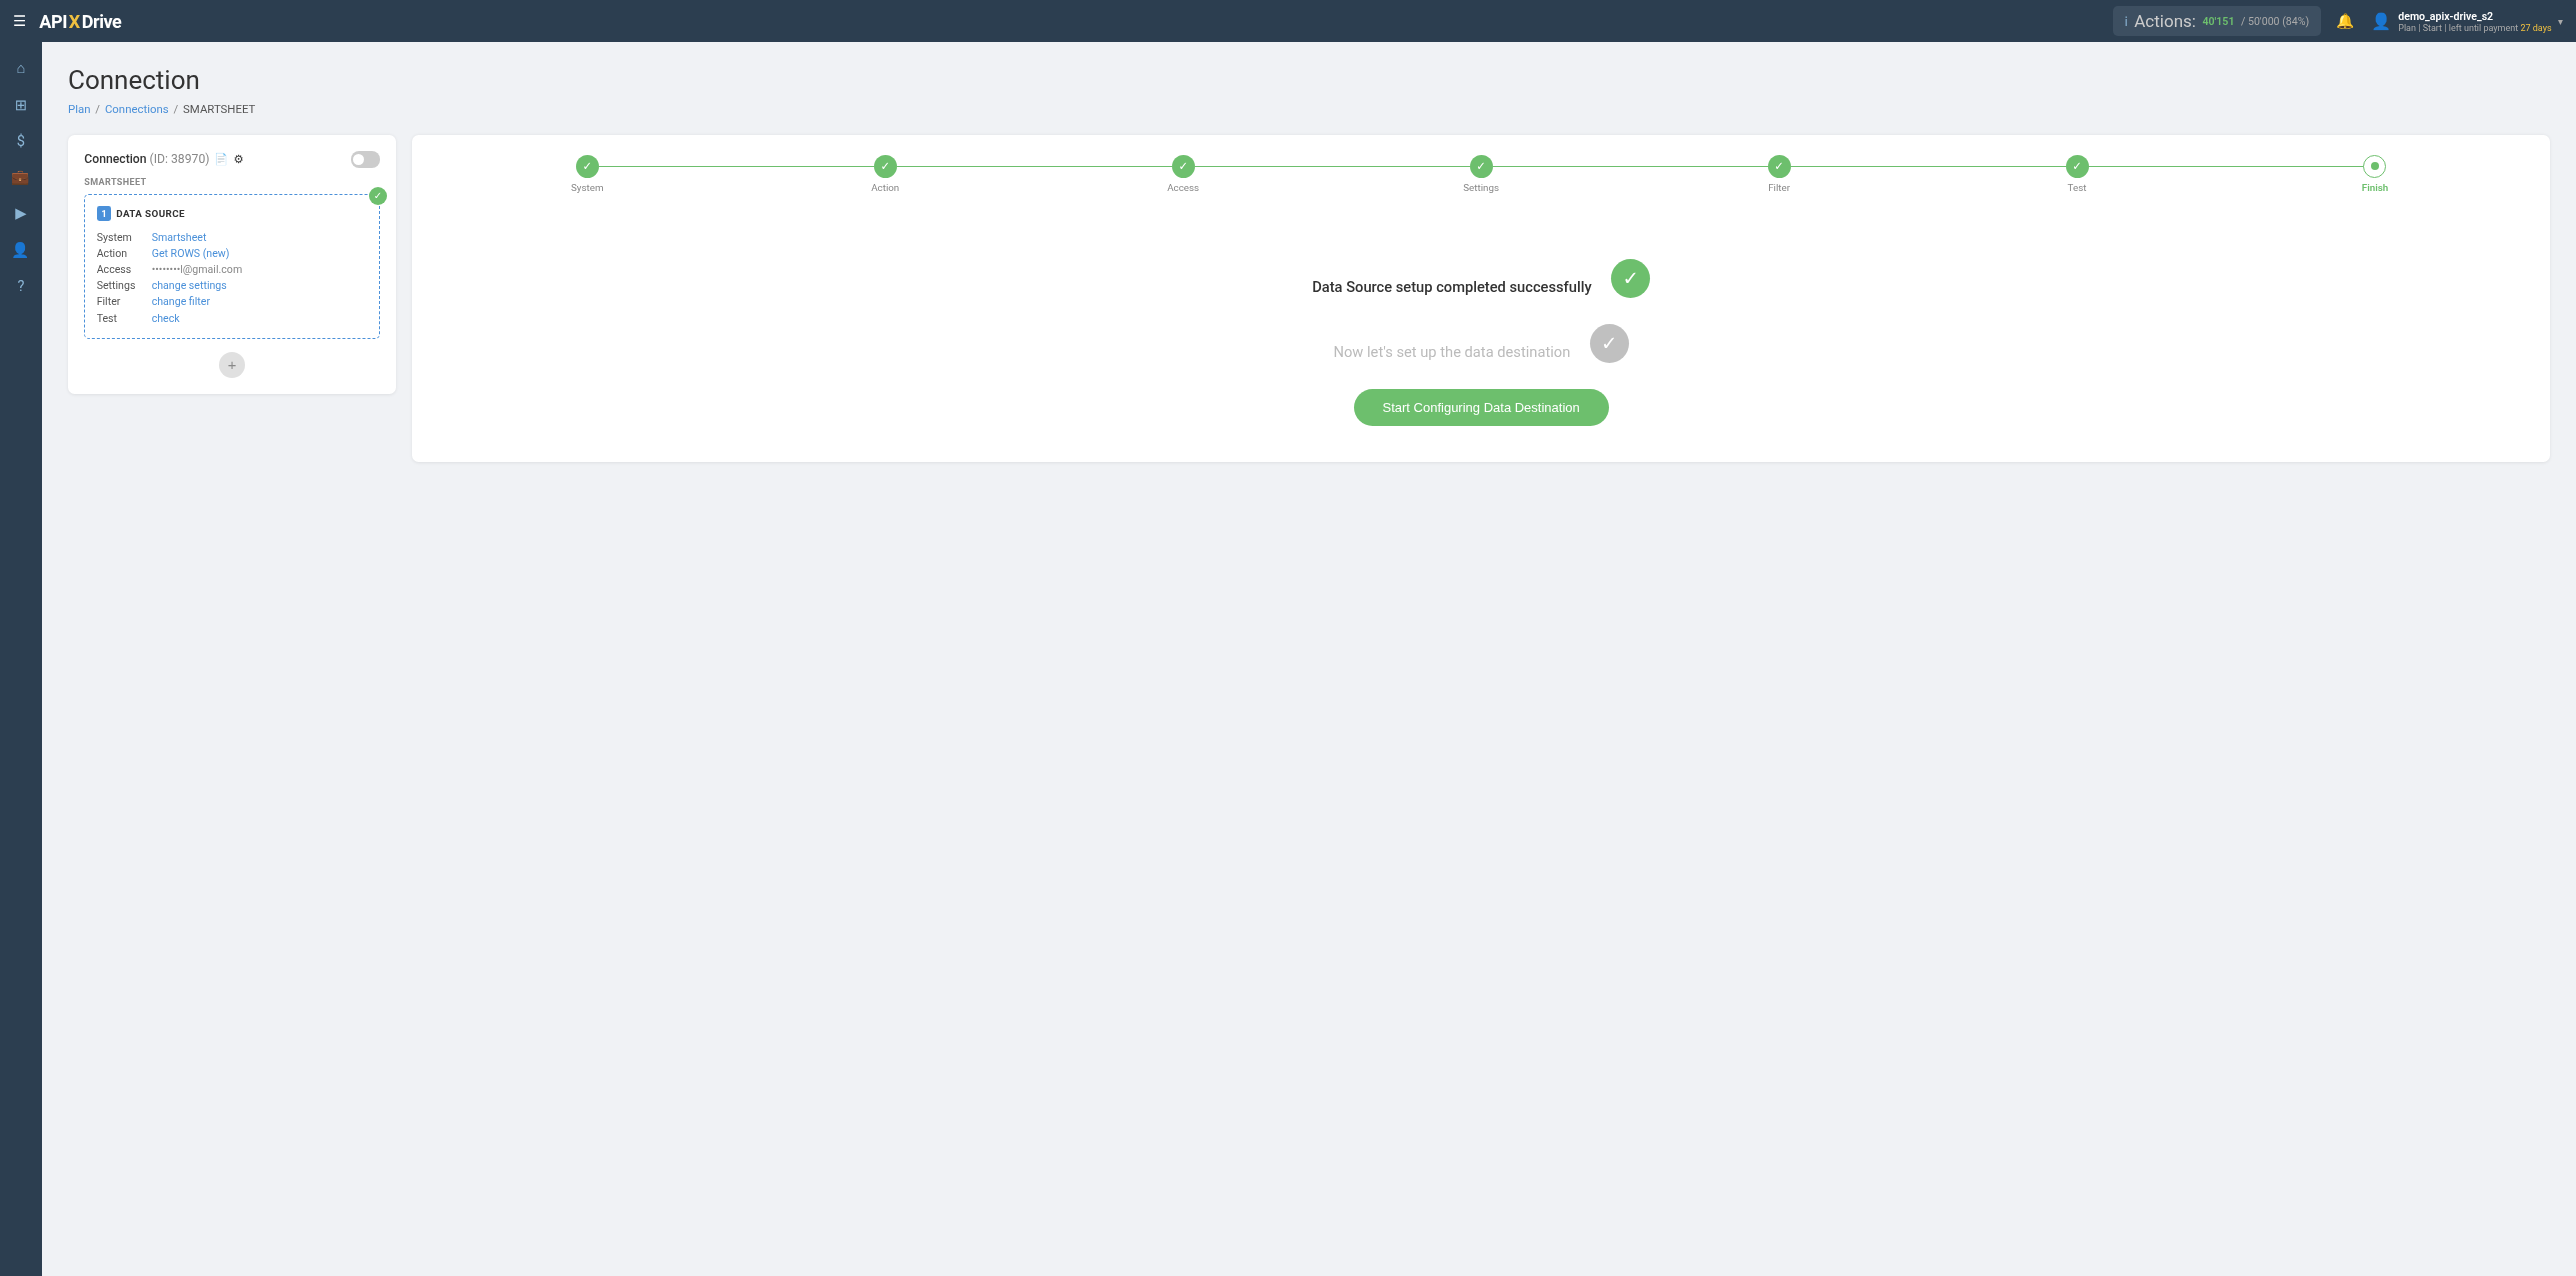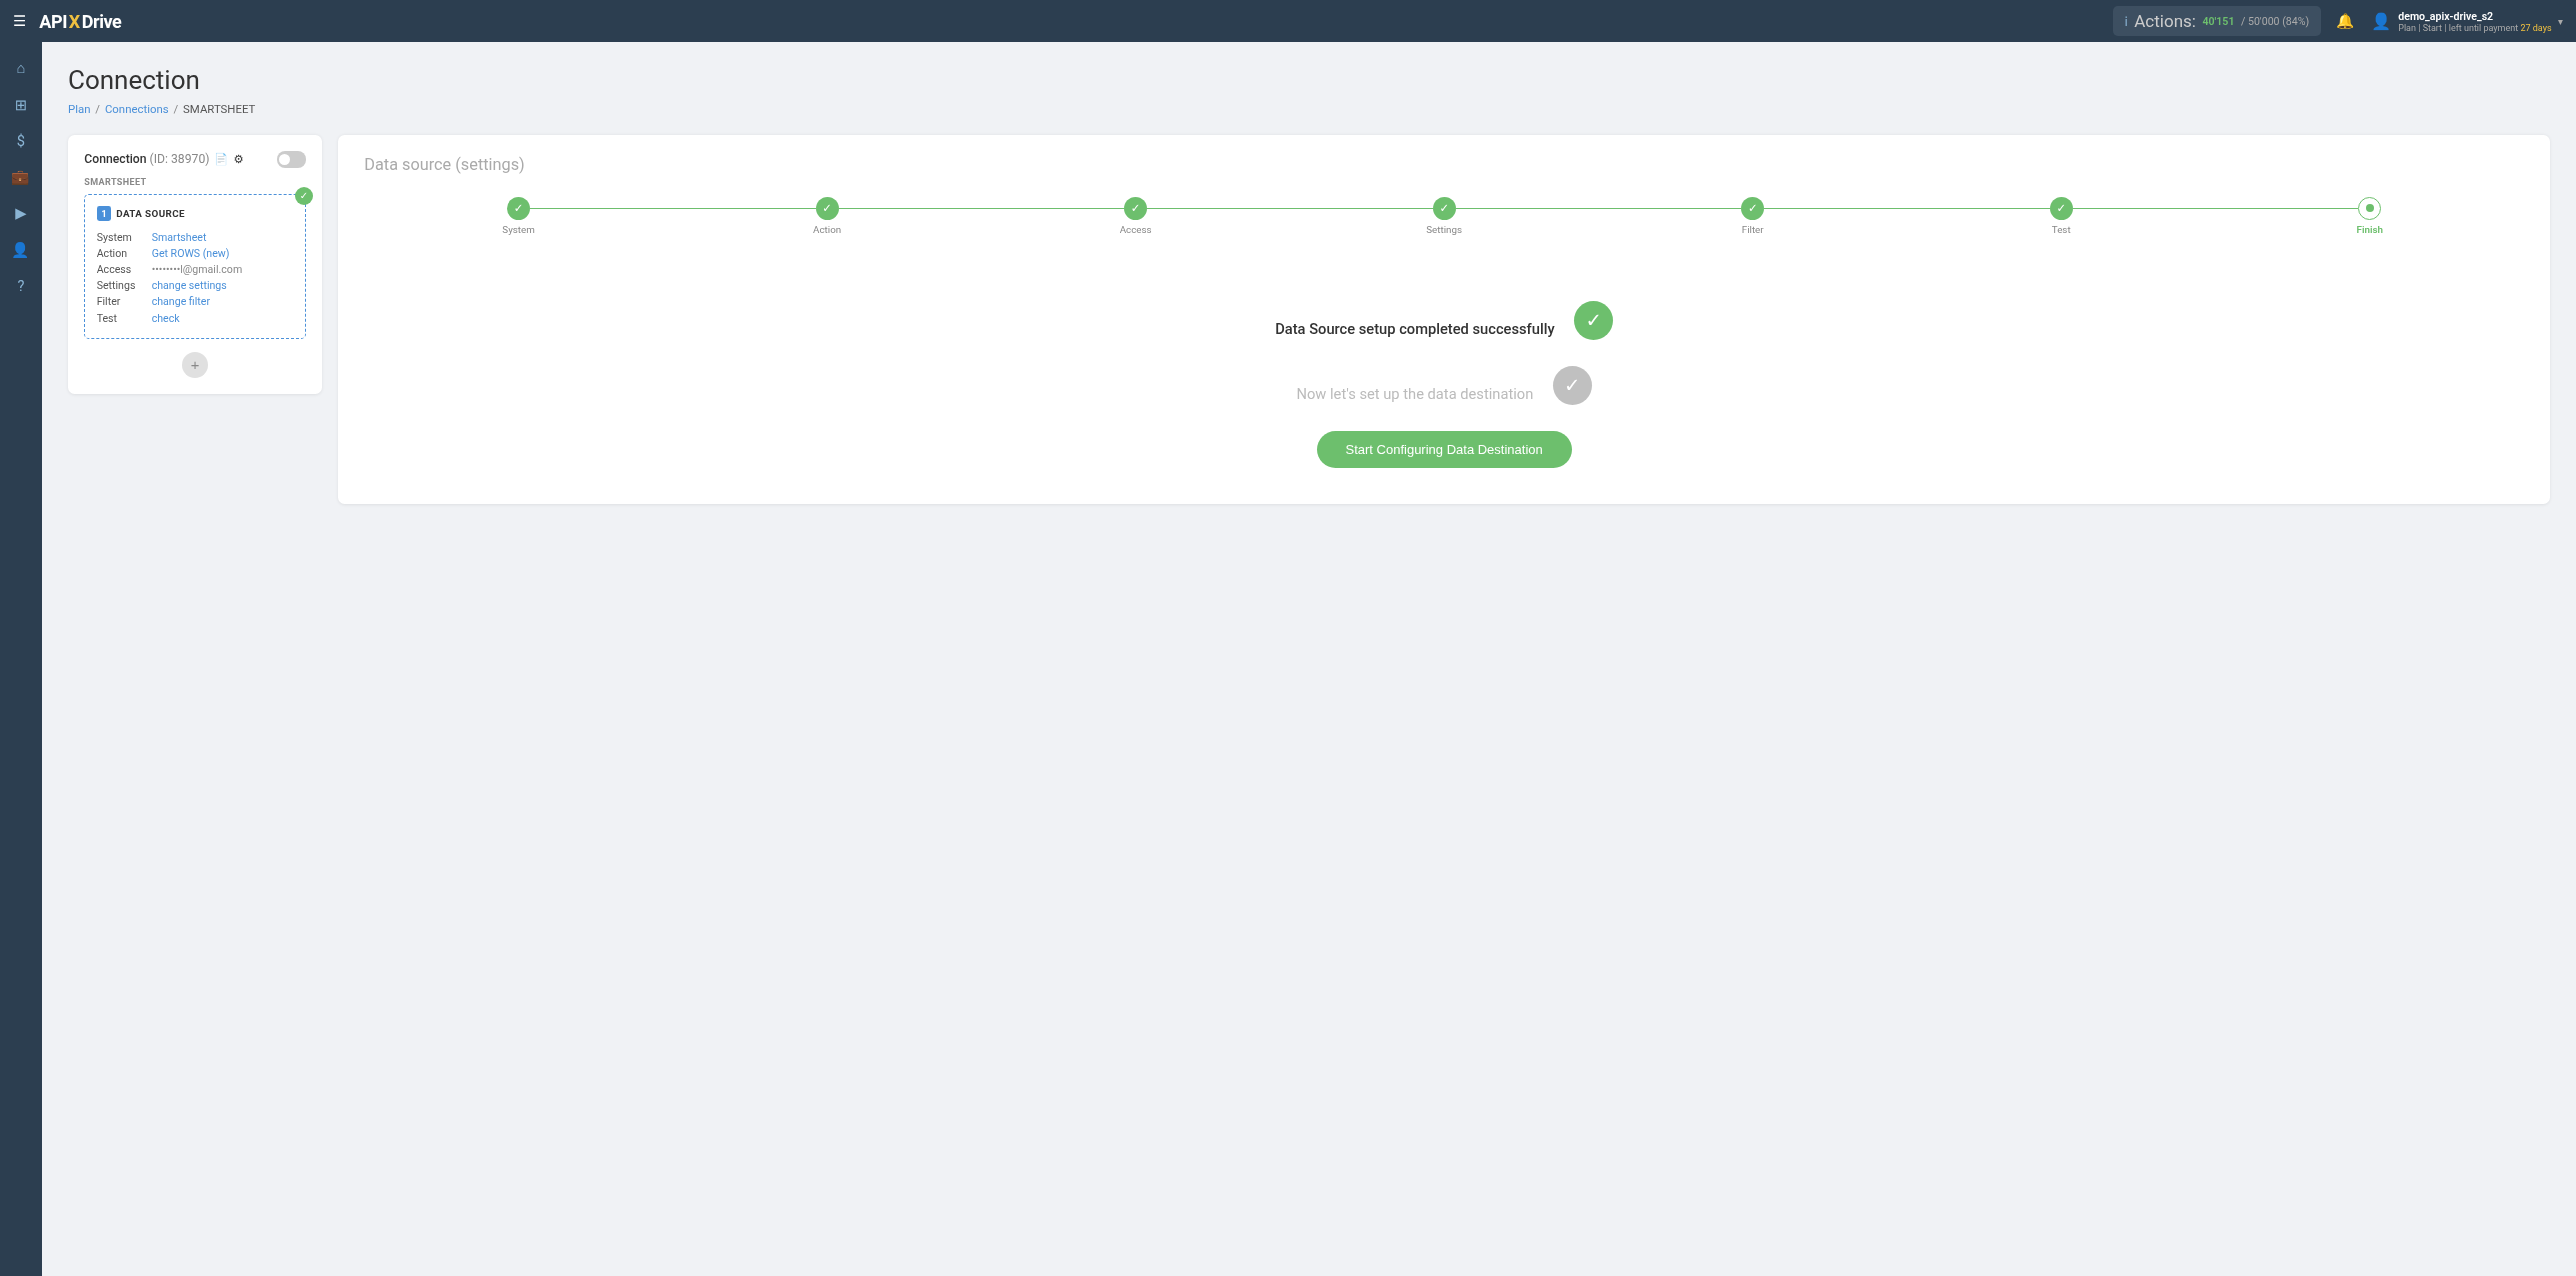--- a/index.html
+++ b/index.html
@@ -100,21 +100,21 @@
       display: flex;
       gap: 16.3px;
       align-items: flex-start;
     }
 
     
     .left-card {
       background: #fff;
       border-radius: 6.5px;
       padding: 16.3px;
-      width: 254px;
+      width: 328px;
       flex-shrink: 0;
       box-shadow: 0 0.8px 3.3px rgba(0,0,0,0.08);
     }
     .left-card-header {
       display: flex;
       align-items: center;
       justify-content: space-between;
       margin-bottom: 9.8px;
     }
     .left-card-title { font-size: 12.2px; font-weight: 500; color: #333; display: flex; align-items: center; gap: 4.9px; }
@@ -436,24 +436,20 @@
               <td style="color:#4a90d9">check</td>
             </tr>
           </tbody>
             </table>
         </div>
 
         <button class="add-button">+</button>
       </div>
 
       <div class="right-card">
-        <div class="right-card-title">
-          <span>Data source</span>
-          <span> <span style="color:#aaa">(settings)</span></span>
-        </div>
 
         <div class="steps-bar">
           <div class="step-item">
             <div class="step-circle">✓</div>
             <span class="step-label">System</span>
           </div>
           <div class="step-item">
             <div class="step-circle">✓</div>
             <span class="step-label">Action</span>
           </div>

